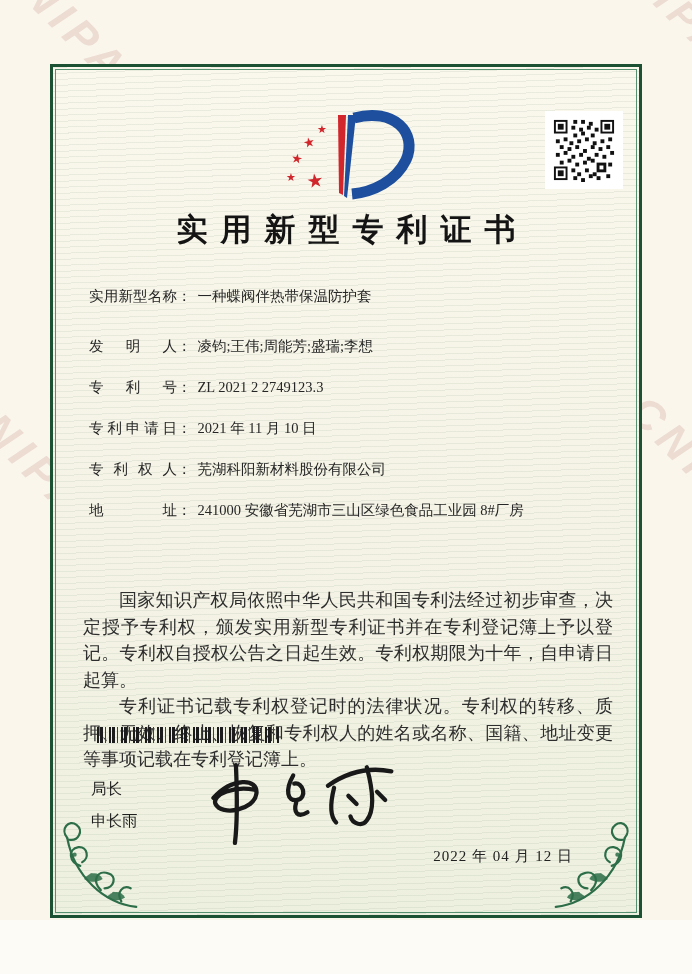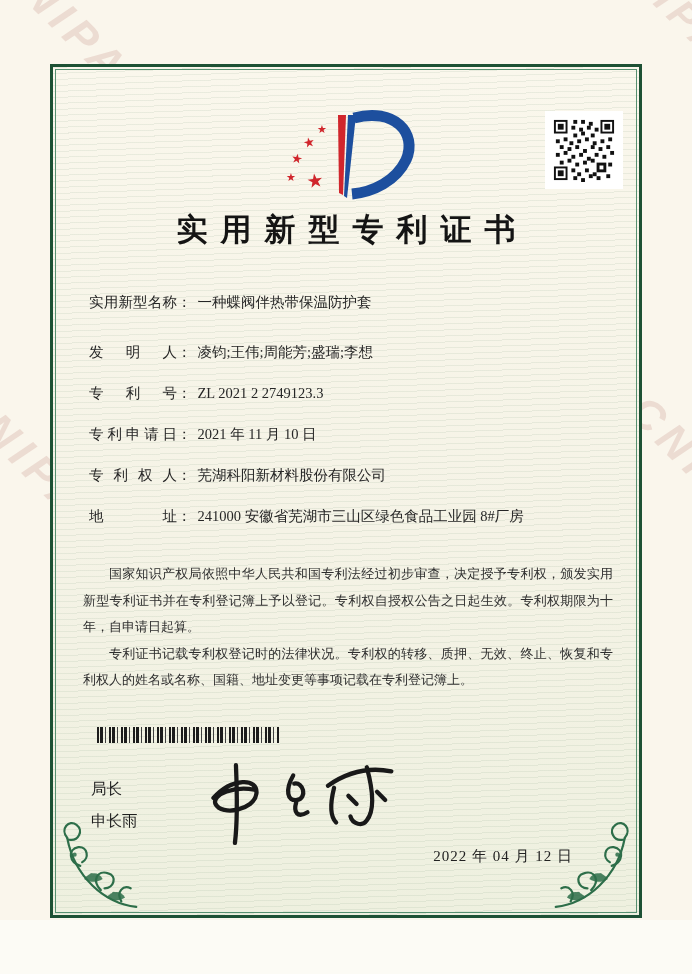--- a/index.html
+++ b/index.html
@@ -20,26 +20,26 @@
   
   .cert-no{position:absolute;left:36px;top:46px;font-size:15px;letter-spacing:3px;color:#3c3c3c;}
   .logo{position:absolute;left:50%;top:36px;transform:translateX(-50%);width:156px;height:100px;}
   .qr-box{position:absolute;right:16px;top:44px;width:78px;height:78px;background:#fff;
           display:flex;align-items:center;justify-content:center;}
   .title{position:absolute;left:0;right:0;top:142px;text-align:center;
          font-size:31px;font-weight:bold;color:#141414;letter-spacing:13px;padding-left:13px;}
   
   .fields{position:absolute;left:36px;right:26px;top:220px;font-size:14.5px;color:#262626;}
   .field-row{margin-bottom:22px;white-space:nowrap;}
-  .field-row.first{margin-bottom:31px;margin-top:6px;}
+  .field-row.first{margin-bottom:31px;}
   .f-label{display:inline-block;width:88px;text-align:justify;text-align-last:justify;vertical-align:bottom;}
   .f-label2{display:inline-block;width:86px;text-align:justify;text-align-last:justify;vertical-align:bottom;margin-left:48px;}
   .f-colon{margin-right:6px;}
   
-  .body-text{position:absolute;left:30px;right:26px;top:494px;font-size:13px;line-height:26.5px;
+  .body-text{position:absolute;left:30px;right:26px;top:520px;font-size:18px;line-height:26.5px;
              text-align:justify;color:#2e2e2e;}
   .body-text p{margin:0;text-indent:2em;}
   
   .barcode{position:absolute;left:44px;top:660px;width:182px;height:16px;
            background:repeating-linear-gradient(90deg,#1c1c1c 0 2px,rgba(0,0,0,0) 2px 3px,
                       #1c1c1c 3px 6px,rgba(0,0,0,0) 6px 8px,#3f3f3f 8px 9px,rgba(0,0,0,0) 9px 12px);}
   .signer{position:absolute;left:38px;top:706px;font-size:15.5px;line-height:32px;color:#1e1e1e;
           font-family:"Liberation Sans","DejaVu Sans",sans-serif;}
   .sig-svg{position:absolute;left:142px;top:688px;width:225px;height:92px;}
   .issue-date{position:absolute;right:66px;top:780px;font-size:15px;letter-spacing:1px;color:#222;}

